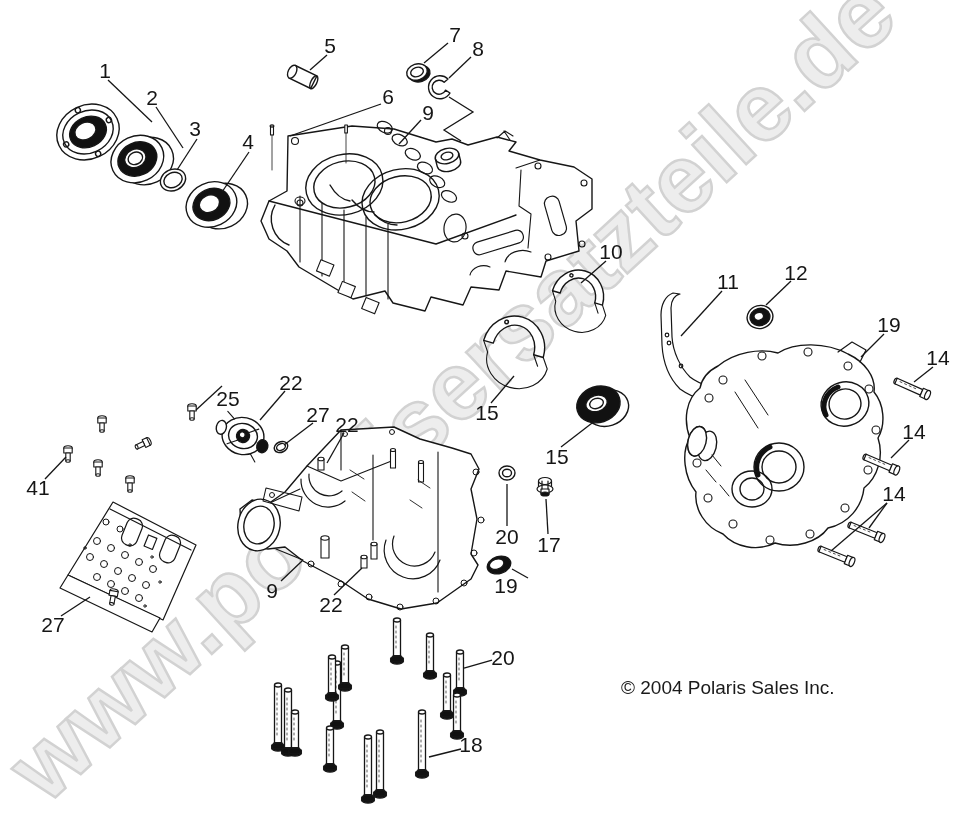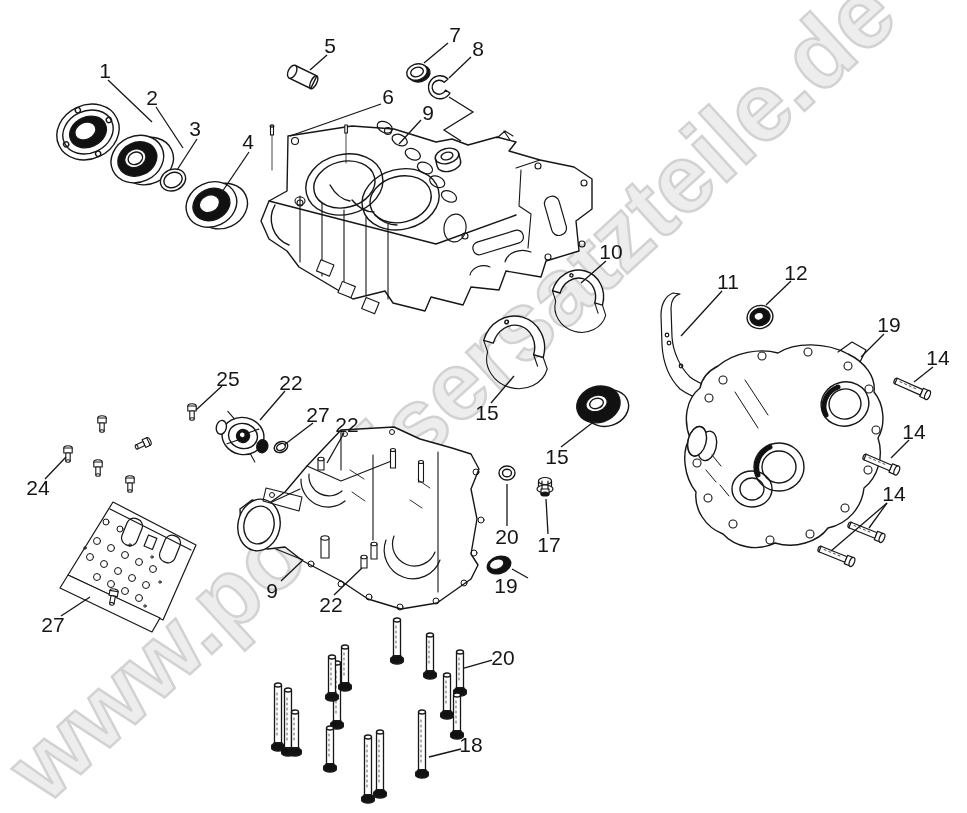--- a/index.html
+++ b/index.html
@@ -433,19 +433,20 @@
   <div class="callout" style="left:557px;top:456px">15</div>
   <div class="callout" style="left:487px;top:412px">15</div>
   <div class="callout" style="left:549px;top:544px">17</div>
   <div class="callout" style="left:507px;top:536px">20</div>
   <div class="callout" style="left:506px;top:585px">19</div>
   <div class="callout" style="left:503px;top:657px">20</div>
   <div class="callout" style="left:471px;top:744px">18</div>
   <div class="callout" style="left:347px;top:424px">22</div>
   <div class="callout" style="left:331px;top:604px">22</div>
   <div class="callout" style="left:53px;top:624px">27</div>
-  <div class="callout" style="left:38px;top:487px">24</div>
-  <div class="callout" style="left:228px;top:378px">25</div>
+  <div class="callout" style="left:38px;top:487px">41</div>
+  <div class="callout" style="left:228px;top:398px">25</div>
   <div class="callout" style="left:291px;top:382px">22</div>
   <div class="callout" style="left:318px;top:414px">27</div>
   <div class="callout" style="left:272px;top:590px">9</div>
 
+  <div class="copyright">© 2004 Polaris Sales Inc.</div>
 </div>
 
 </body></html>

